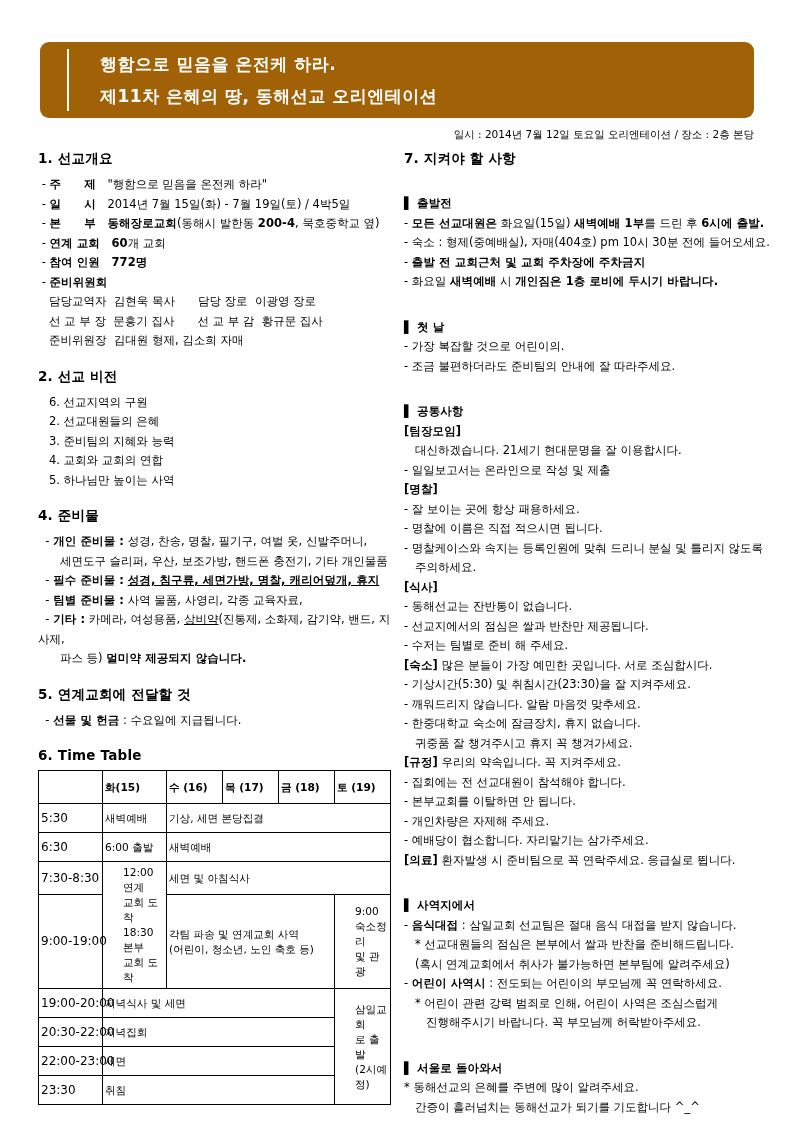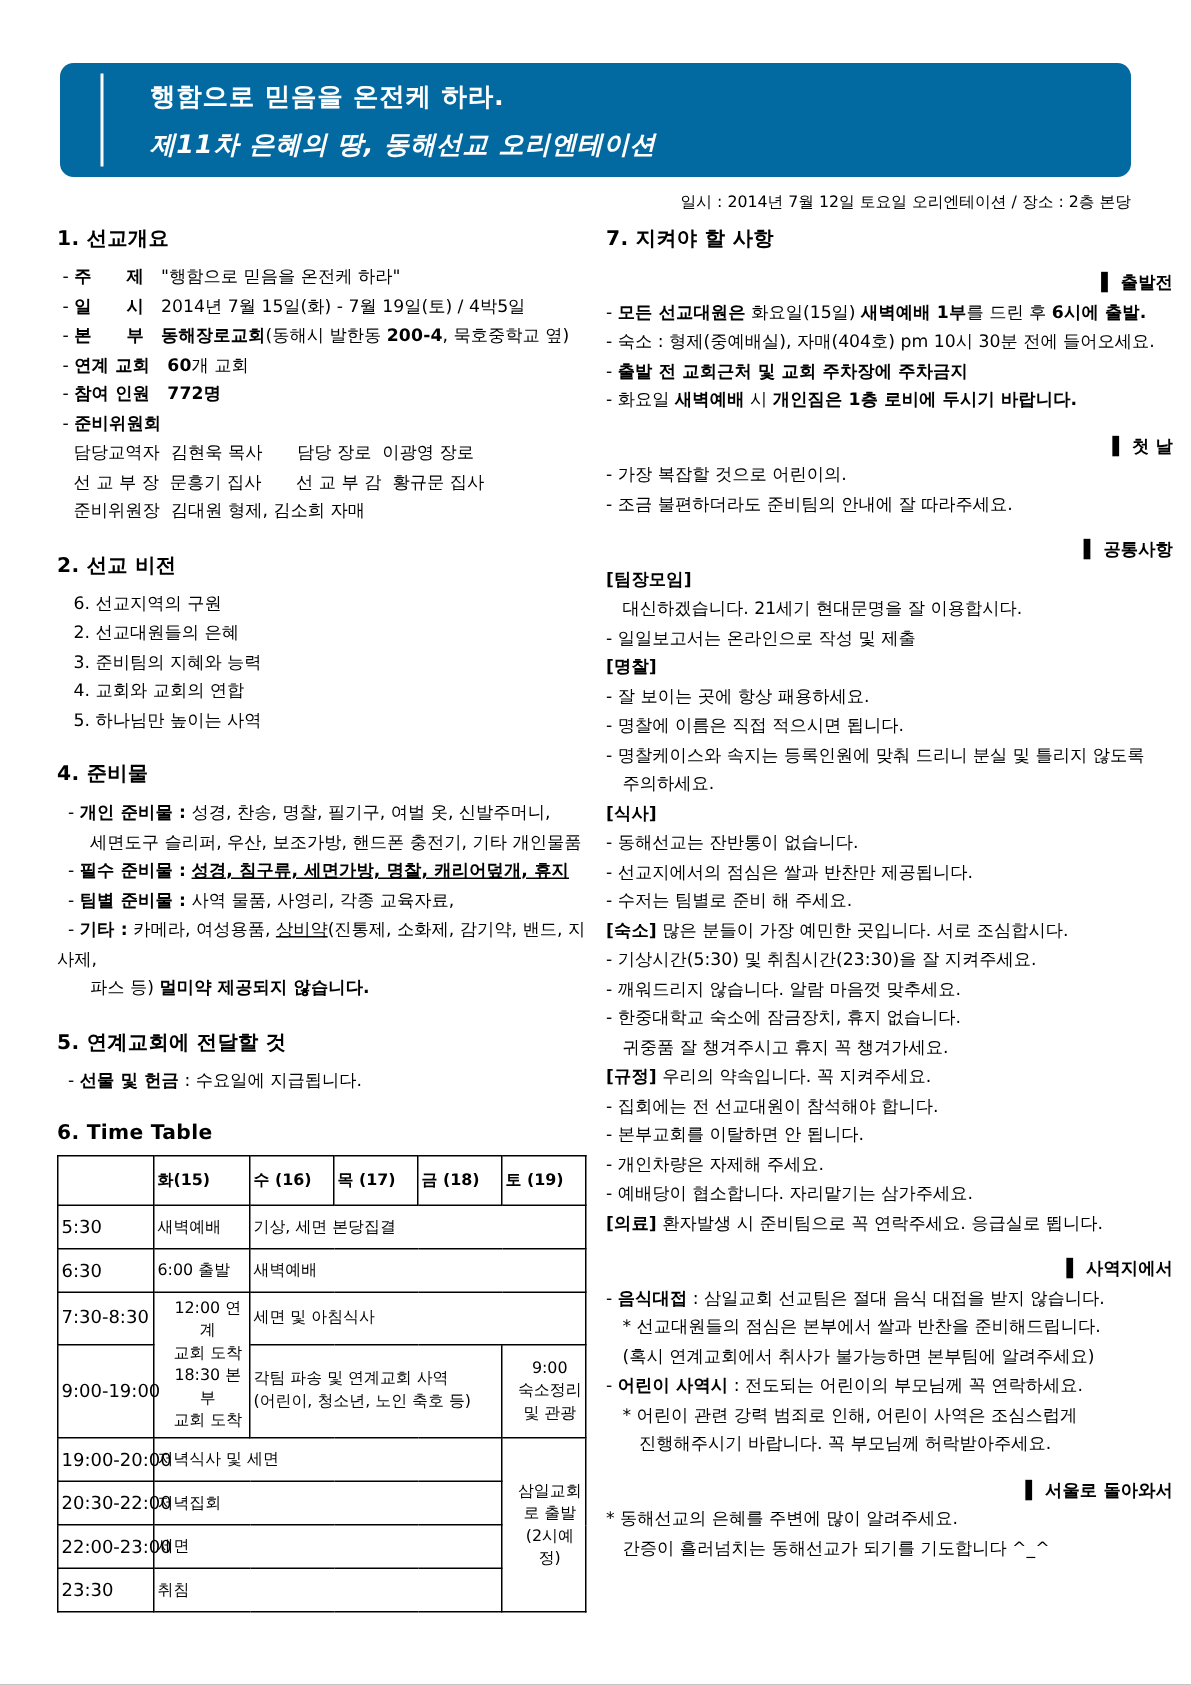--- a/index.html
+++ b/index.html
@@ -1,45 +1,45 @@
 <!DOCTYPE html>
 <html><head>
 <meta charset="utf-8">
 <style>
   html,body{margin:0;padding:0;background:#9a9a9a;}
   .page{position:relative;width:794px;height:1123px;background:#ffffff;margin:0 auto;
         font-family:"DejaVu Sans","Liberation Sans",sans-serif;color:#000;overflow:hidden;}
 
   
-  .banner{position:absolute;left:40px;top:42px;width:714px;height:76px;background:#0369a1;border-radius:9px;}
+  .banner{position:absolute;left:40px;top:42px;width:714px;height:76px;background:#a16207;border-radius:9px;}
   .banner .accent{position:absolute;left:27px;top:7px;bottom:7px;width:2px;background:#fff;}
   .banner .t{position:absolute;left:60px;color:#fff;font-weight:bold;font-size:17px;letter-spacing:.5px;white-space:nowrap;}
   .banner .t1{top:11px;}
-  .banner .t2{top:43px;font-style:italic;}
+  .banner .t2{top:43px;}
 
   .meta{position:absolute;right:40px;top:128px;font-size:10.5px;white-space:nowrap;}
 
   
   .col{position:absolute;top:150px;}
   .col-left{left:38px;width:360px;}
   .col-right{left:404px;width:378px;}
 
   section{margin-bottom:17px;}
   .sec-title{font-size:13.5px;font-weight:bold;margin-bottom:7px;letter-spacing:.2px;}
   .tline{font-size:11.5px;line-height:19.5px;white-space:pre-wrap;}
-  .tline.grp{margin-top:11px;text-align:right;}
+  .tline.grp{margin-top:26px;}
   .tline b{letter-spacing:.1px;}
 
   
   table.tt{border-collapse:collapse;table-layout:fixed;width:352px;margin-top:5px;}
   .tt th,.tt td{border:1.5px solid #000;font-size:10.6px;padding:3px 2px;
                 text-align:left;vertical-align:middle;white-space:pre-line;line-height:15px;}
   .tt th{font-weight:bold;height:26px;}
   .tt td{height:22px;}
-  .tt td.al{text-align:center;padding-left:10px;}
+  .tt td.al{text-align:left;padding-left:20px;}
   .tt td.time{white-space:nowrap;font-size:12px;}
 </style>
 </head>
 <body>
 
 <div class="page">
 
   <div class="banner">
     <div class="accent"></div>
     <div class="t t1">행함으로 믿음을 온전케 하라.</div>

